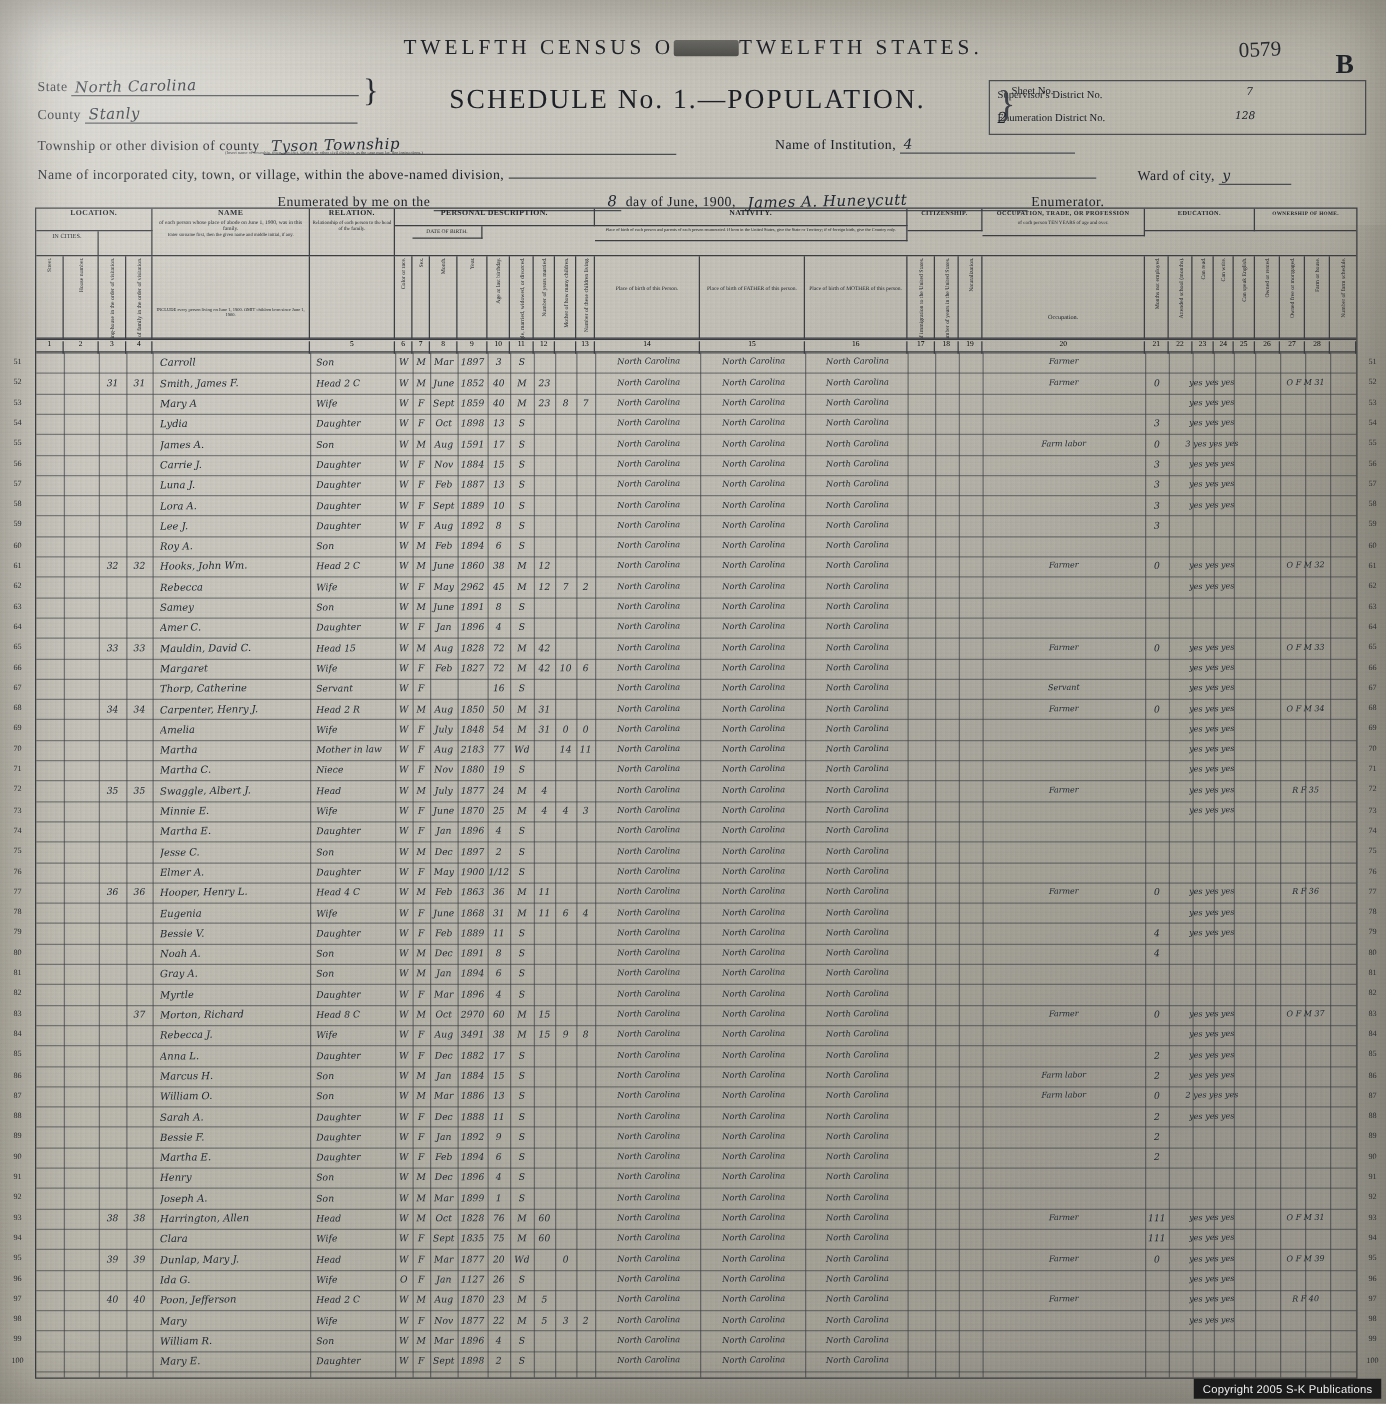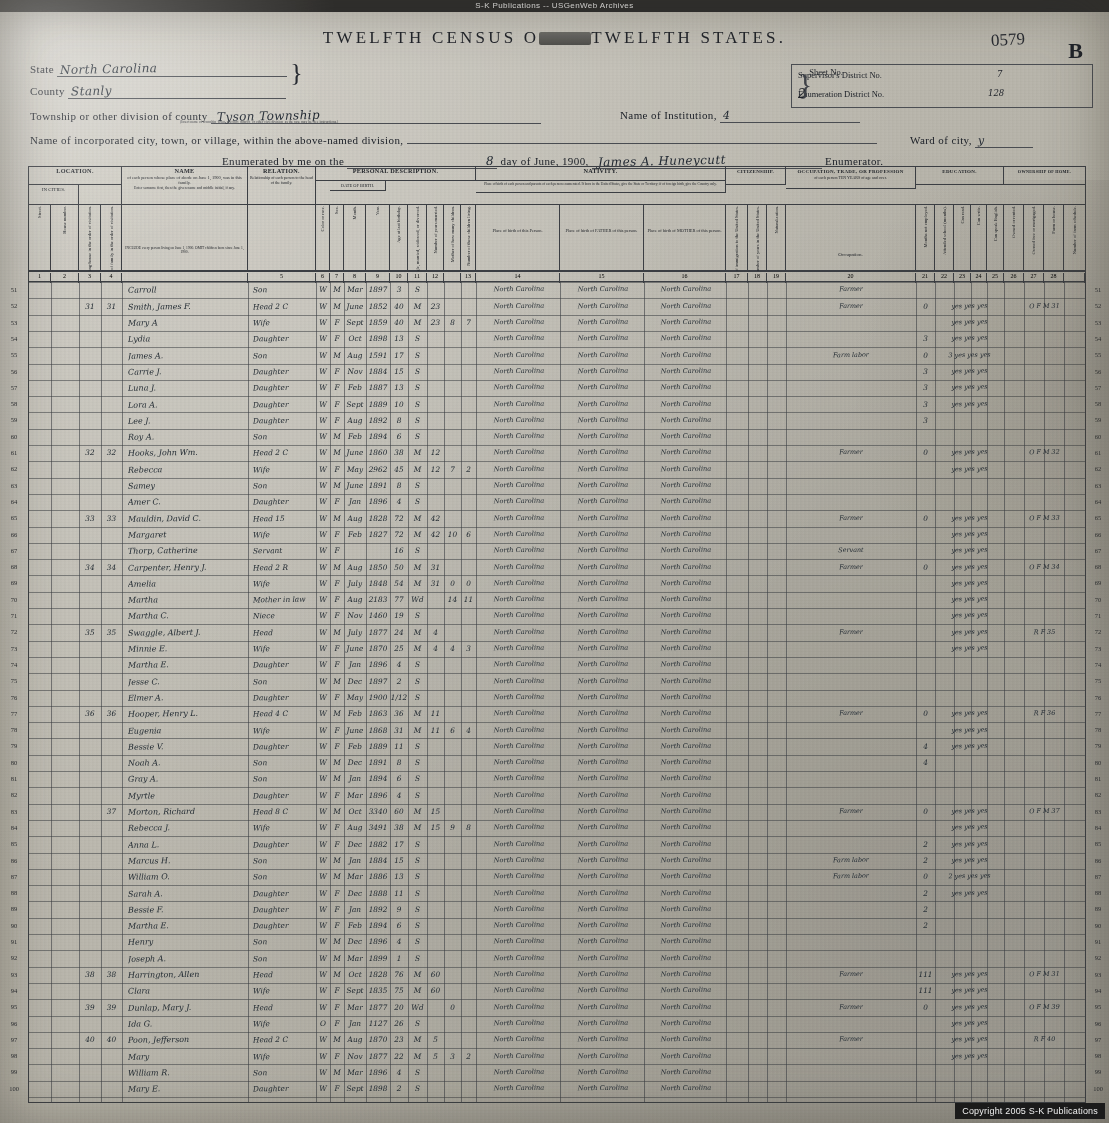--- a/index.html
+++ b/index.html
@@ -106,28 +106,28 @@
   .stain1{position:absolute;left:0;top:0;width:340px;height:260px;background:radial-gradient(ellipse at 10% 10%, rgba(255,255,255,.35), rgba(255,255,255,0) 70%);pointer-events:none;}
   .stain2{position:absolute;right:0;top:180px;width:260px;height:500px;background:radial-gradient(ellipse at 90% 40%, rgba(70,65,55,.18), rgba(0,0,0,0) 70%);pointer-events:none;}
   .edge{position:absolute;inset:0;box-shadow:inset 0 0 60px rgba(60,55,45,.45);pointer-events:none;}
 </style>
 </head>
 <body>
 
 <div id="sheet">
   <div class="grain"></div>
 
-  <div class="topbar">S-K Publications -- USGenWeb Archives</div>
 
   <div class="hdr">
     <div class="ttl">
       <span>TWELFTH CENSUS O</span><span class="smudge"></span><span>TWELFTH STATES.</span>
     </div>
     <div class="numtop">0579</div>
     <div class="bigB">B</div>
+    <div class="sched">SCHEDULE No. 1.—POPULATION.</div>
 
     <div class="boxr">
       <div class="l1">Supervisor's District No.</div>
       <div class="l2">Enumeration District No.</div>
       <div class="v1">7</div>
       <div class="v2">128</div>
       <div class="brace">}</div>
       <div class="sl">Sheet No.</div>
       <div class="shv">2</div>
     </div>
@@ -808,21 +808,21 @@
         <div class="cellw cw-c" style="left: 432px; width: 15px; top: 428.1px;">11</div>
         <div class="cellw cw-c nativ" style="left: 449px; width: 82px; top: 428.1px;">North Carolina</div>
         <div class="cellw cw-c nativ" style="left: 533px; width: 82px; top: 428.1px;">North Carolina</div>
         <div class="cellw cw-c nativ" style="left: 617px; width: 80px; top: 428.1px;">North Carolina</div>
         <div class="cellw cw-c tiny" style="left: 906px; width: 69px; top: 428.1px;">yes yes yes</div>
         <div class="cellw" style="left: 99px; width: 118px; top: 444.4px; font-size: 8px;">Martha C.</div>
         <div class="cellw" style="left: 224px; width: 62px; top: 444.4px;">Niece</div>
         <div class="cellw cw-c" style="left: 287px; width: 14px; top: 444.4px;">W</div>
         <div class="cellw cw-c" style="left: 301px; width: 14px; top: 444.4px;">F</div>
         <div class="cellw cw-c" style="left: 315px; width: 22px; top: 444.4px;">Nov</div>
-        <div class="cellw cw-c" style="left: 337px; width: 24px; top: 444.4px;">1460</div>
+        <div class="cellw cw-c" style="left: 337px; width: 24px; top: 444.4px;">1880</div>
         <div class="cellw cw-c" style="left: 361px; width: 18px; top: 444.4px;">19</div>
         <div class="cellw cw-c" style="left: 379px; width: 19px; top: 444.4px;">S</div>
         <div class="cellw cw-c nativ" style="left: 449px; width: 82px; top: 444.4px;">North Carolina</div>
         <div class="cellw cw-c nativ" style="left: 533px; width: 82px; top: 444.4px;">North Carolina</div>
         <div class="cellw cw-c nativ" style="left: 617px; width: 80px; top: 444.4px;">North Carolina</div>
         <div class="cellw cw-c tiny" style="left: 906px; width: 69px; top: 444.4px;">yes yes yes</div>
         <div class="cellw cw-c" style="left: 50px; width: 22px; top: 460.7px;">35</div>
         <div class="cellw cw-c" style="left: 72px; width: 21px; top: 460.7px;">35</div>
         <div class="cellw" style="left: 99px; width: 118px; top: 460.7px; font-size: 8px;">Swaggle, Albert J.</div>
         <div class="cellw" style="left: 224px; width: 62px; top: 460.7px;">Head</div>
@@ -966,21 +966,21 @@
         <div class="cellw cw-c" style="left: 379px; width: 19px; top: 623.7px;">S</div>
         <div class="cellw cw-c nativ" style="left: 449px; width: 82px; top: 623.7px;">North Carolina</div>
         <div class="cellw cw-c nativ" style="left: 533px; width: 82px; top: 623.7px;">North Carolina</div>
         <div class="cellw cw-c nativ" style="left: 617px; width: 80px; top: 623.7px;">North Carolina</div>
         <div class="cellw cw-c" style="left: 72px; width: 21px; top: 640px;">37</div>
         <div class="cellw" style="left: 99px; width: 118px; top: 640px; font-size: 8px;">Morton, Richard</div>
         <div class="cellw" style="left: 224px; width: 62px; top: 640px;">Head 8 C</div>
         <div class="cellw cw-c" style="left: 287px; width: 14px; top: 640px;">W</div>
         <div class="cellw cw-c" style="left: 301px; width: 14px; top: 640px;">M</div>
         <div class="cellw cw-c" style="left: 315px; width: 22px; top: 640px;">Oct</div>
-        <div class="cellw cw-c" style="left: 337px; width: 24px; top: 640px;">3340</div>
+        <div class="cellw cw-c" style="left: 337px; width: 24px; top: 640px;">2970</div>
         <div class="cellw cw-c" style="left: 361px; width: 18px; top: 640px;">60</div>
         <div class="cellw cw-c" style="left: 379px; width: 19px; top: 640px;">M</div>
         <div class="cellw cw-c" style="left: 398px; width: 17px; top: 640px;">15</div>
         <div class="cellw cw-c nativ" style="left: 449px; width: 82px; top: 640px;">North Carolina</div>
         <div class="cellw cw-c nativ" style="left: 533px; width: 82px; top: 640px;">North Carolina</div>
         <div class="cellw cw-c nativ" style="left: 617px; width: 80px; top: 640px;">North Carolina</div>
         <div class="cellw cw-c tiny" style="left: 758px; width: 128px; top: 640px;">Farmer</div>
         <div class="cellw cw-c" style="left: 887px; width: 19px; top: 640px;">0</div>
         <div class="cellw cw-c tiny" style="left: 906px; width: 69px; top: 640px;">yes yes yes</div>
         <div class="cellw cw-c tiny" style="left: 975px; width: 81px; top: 640px;">O F M 37</div>

